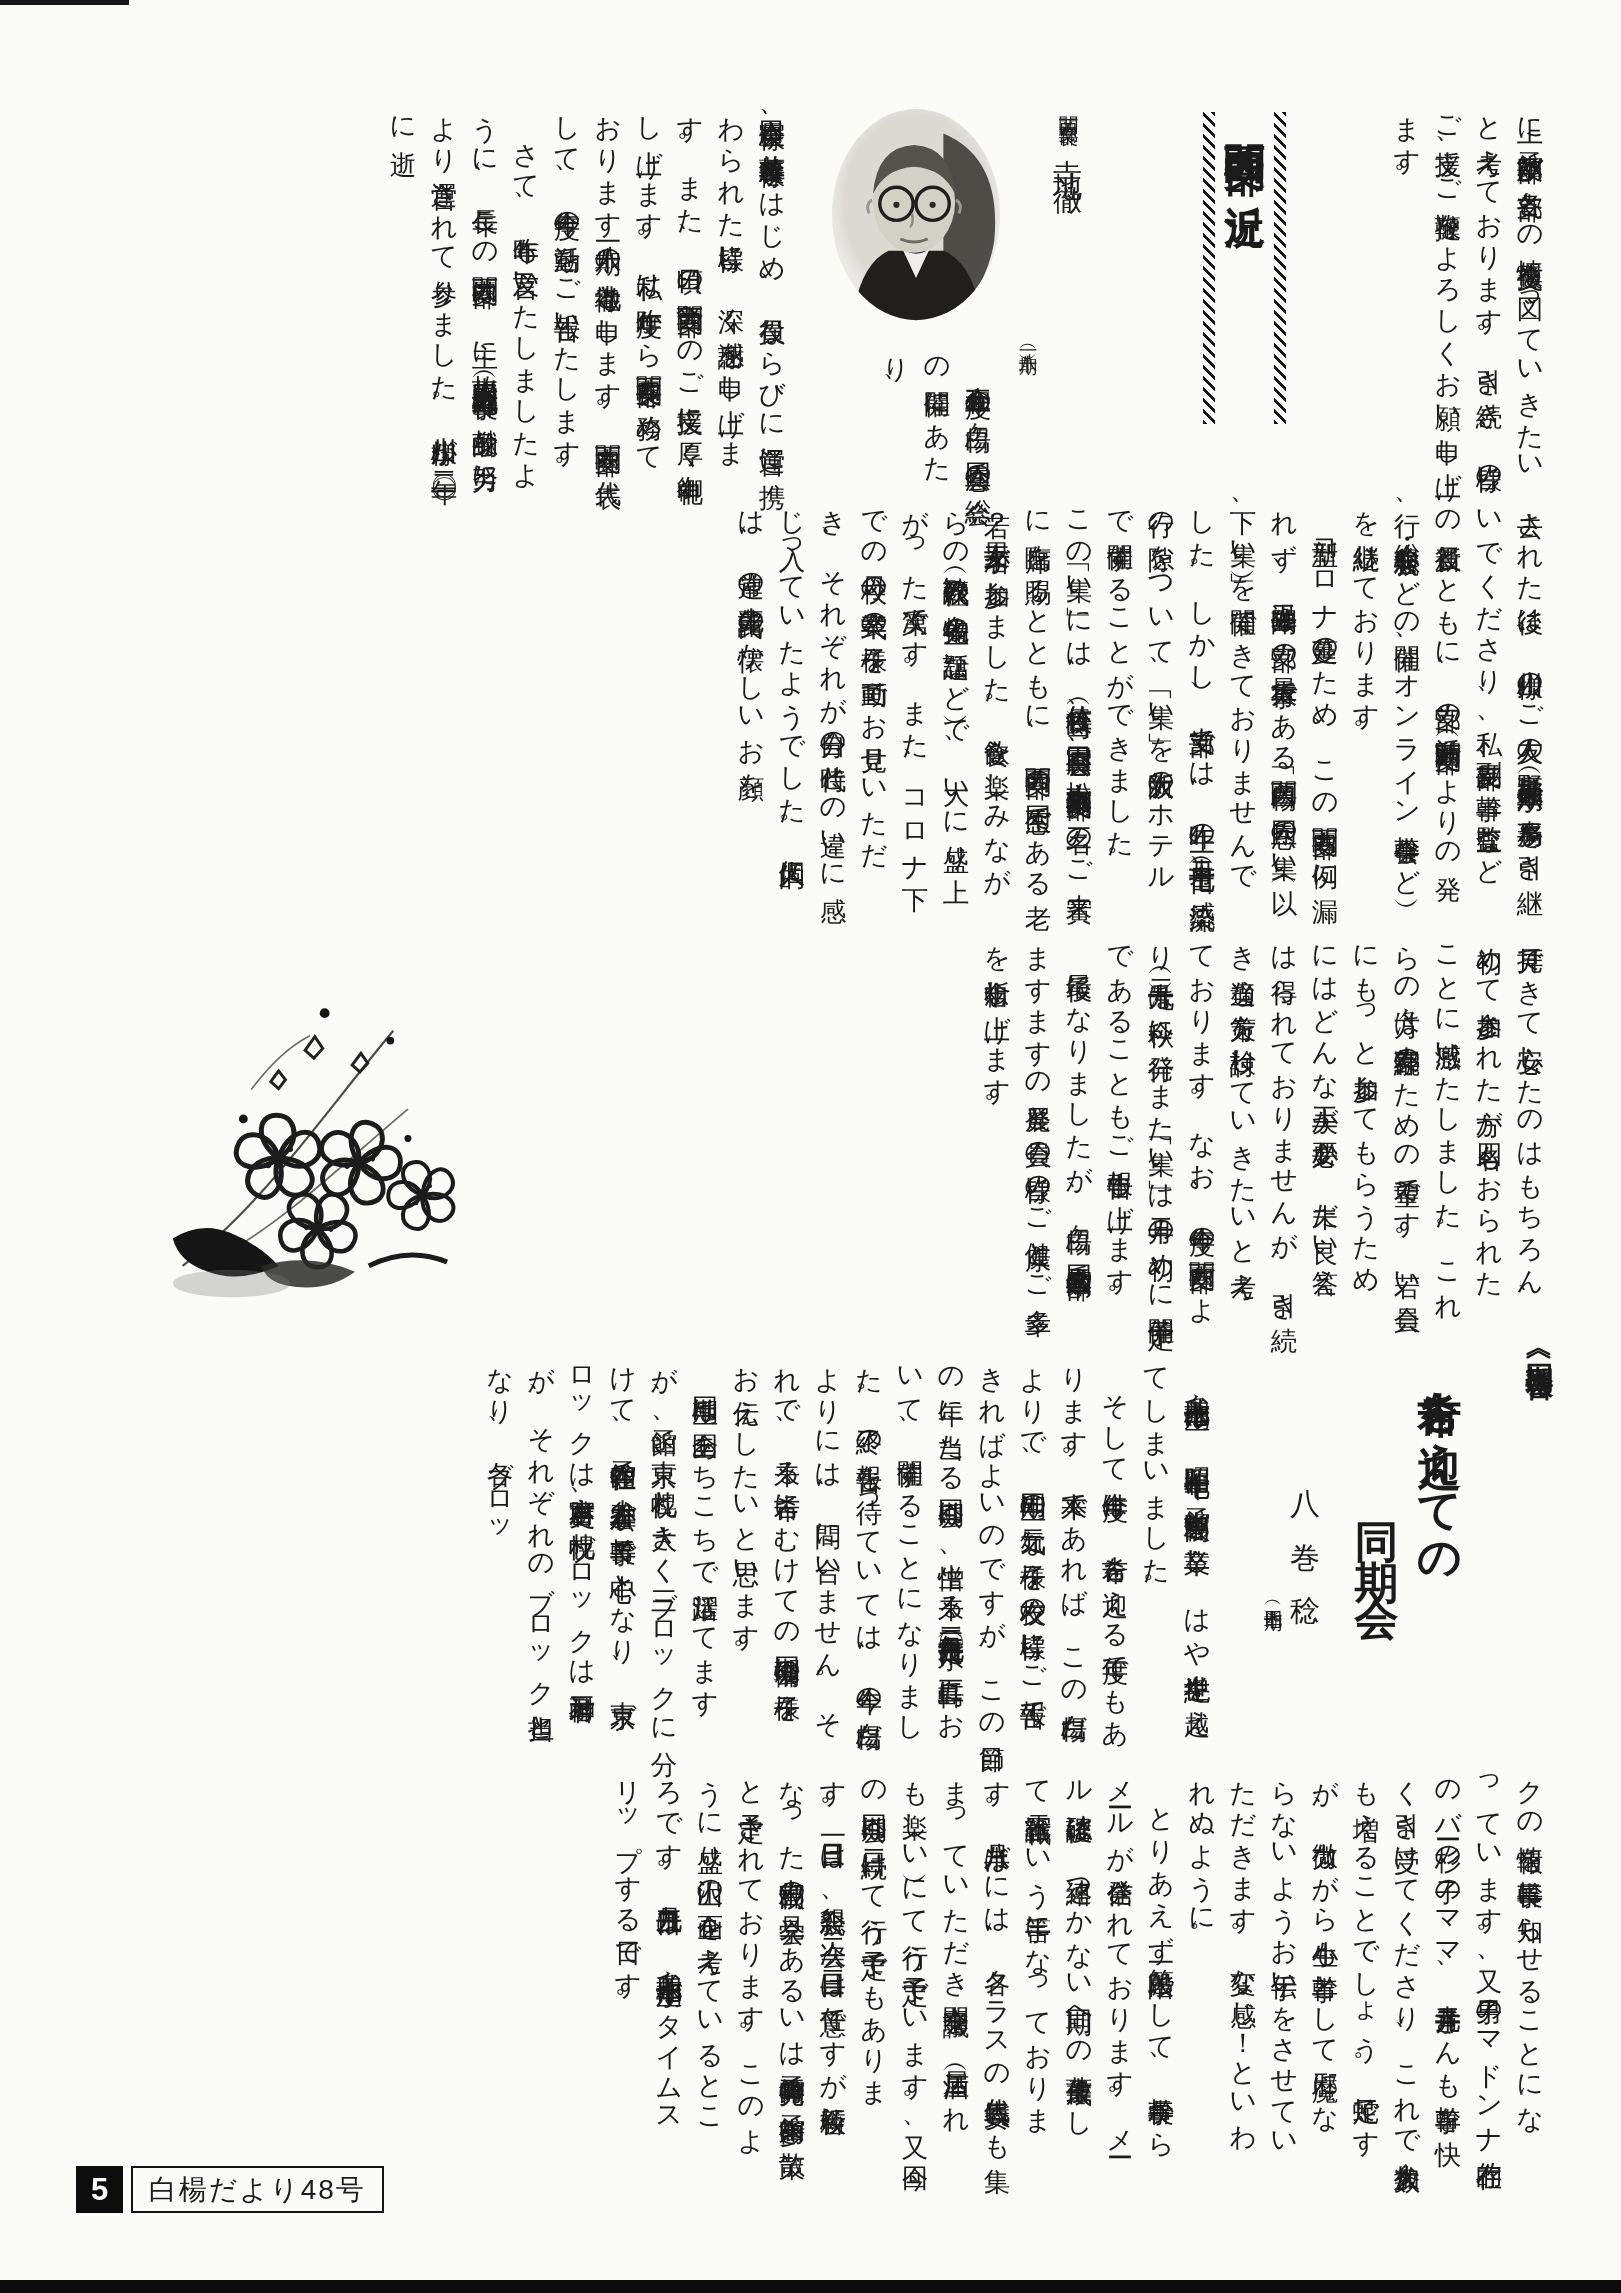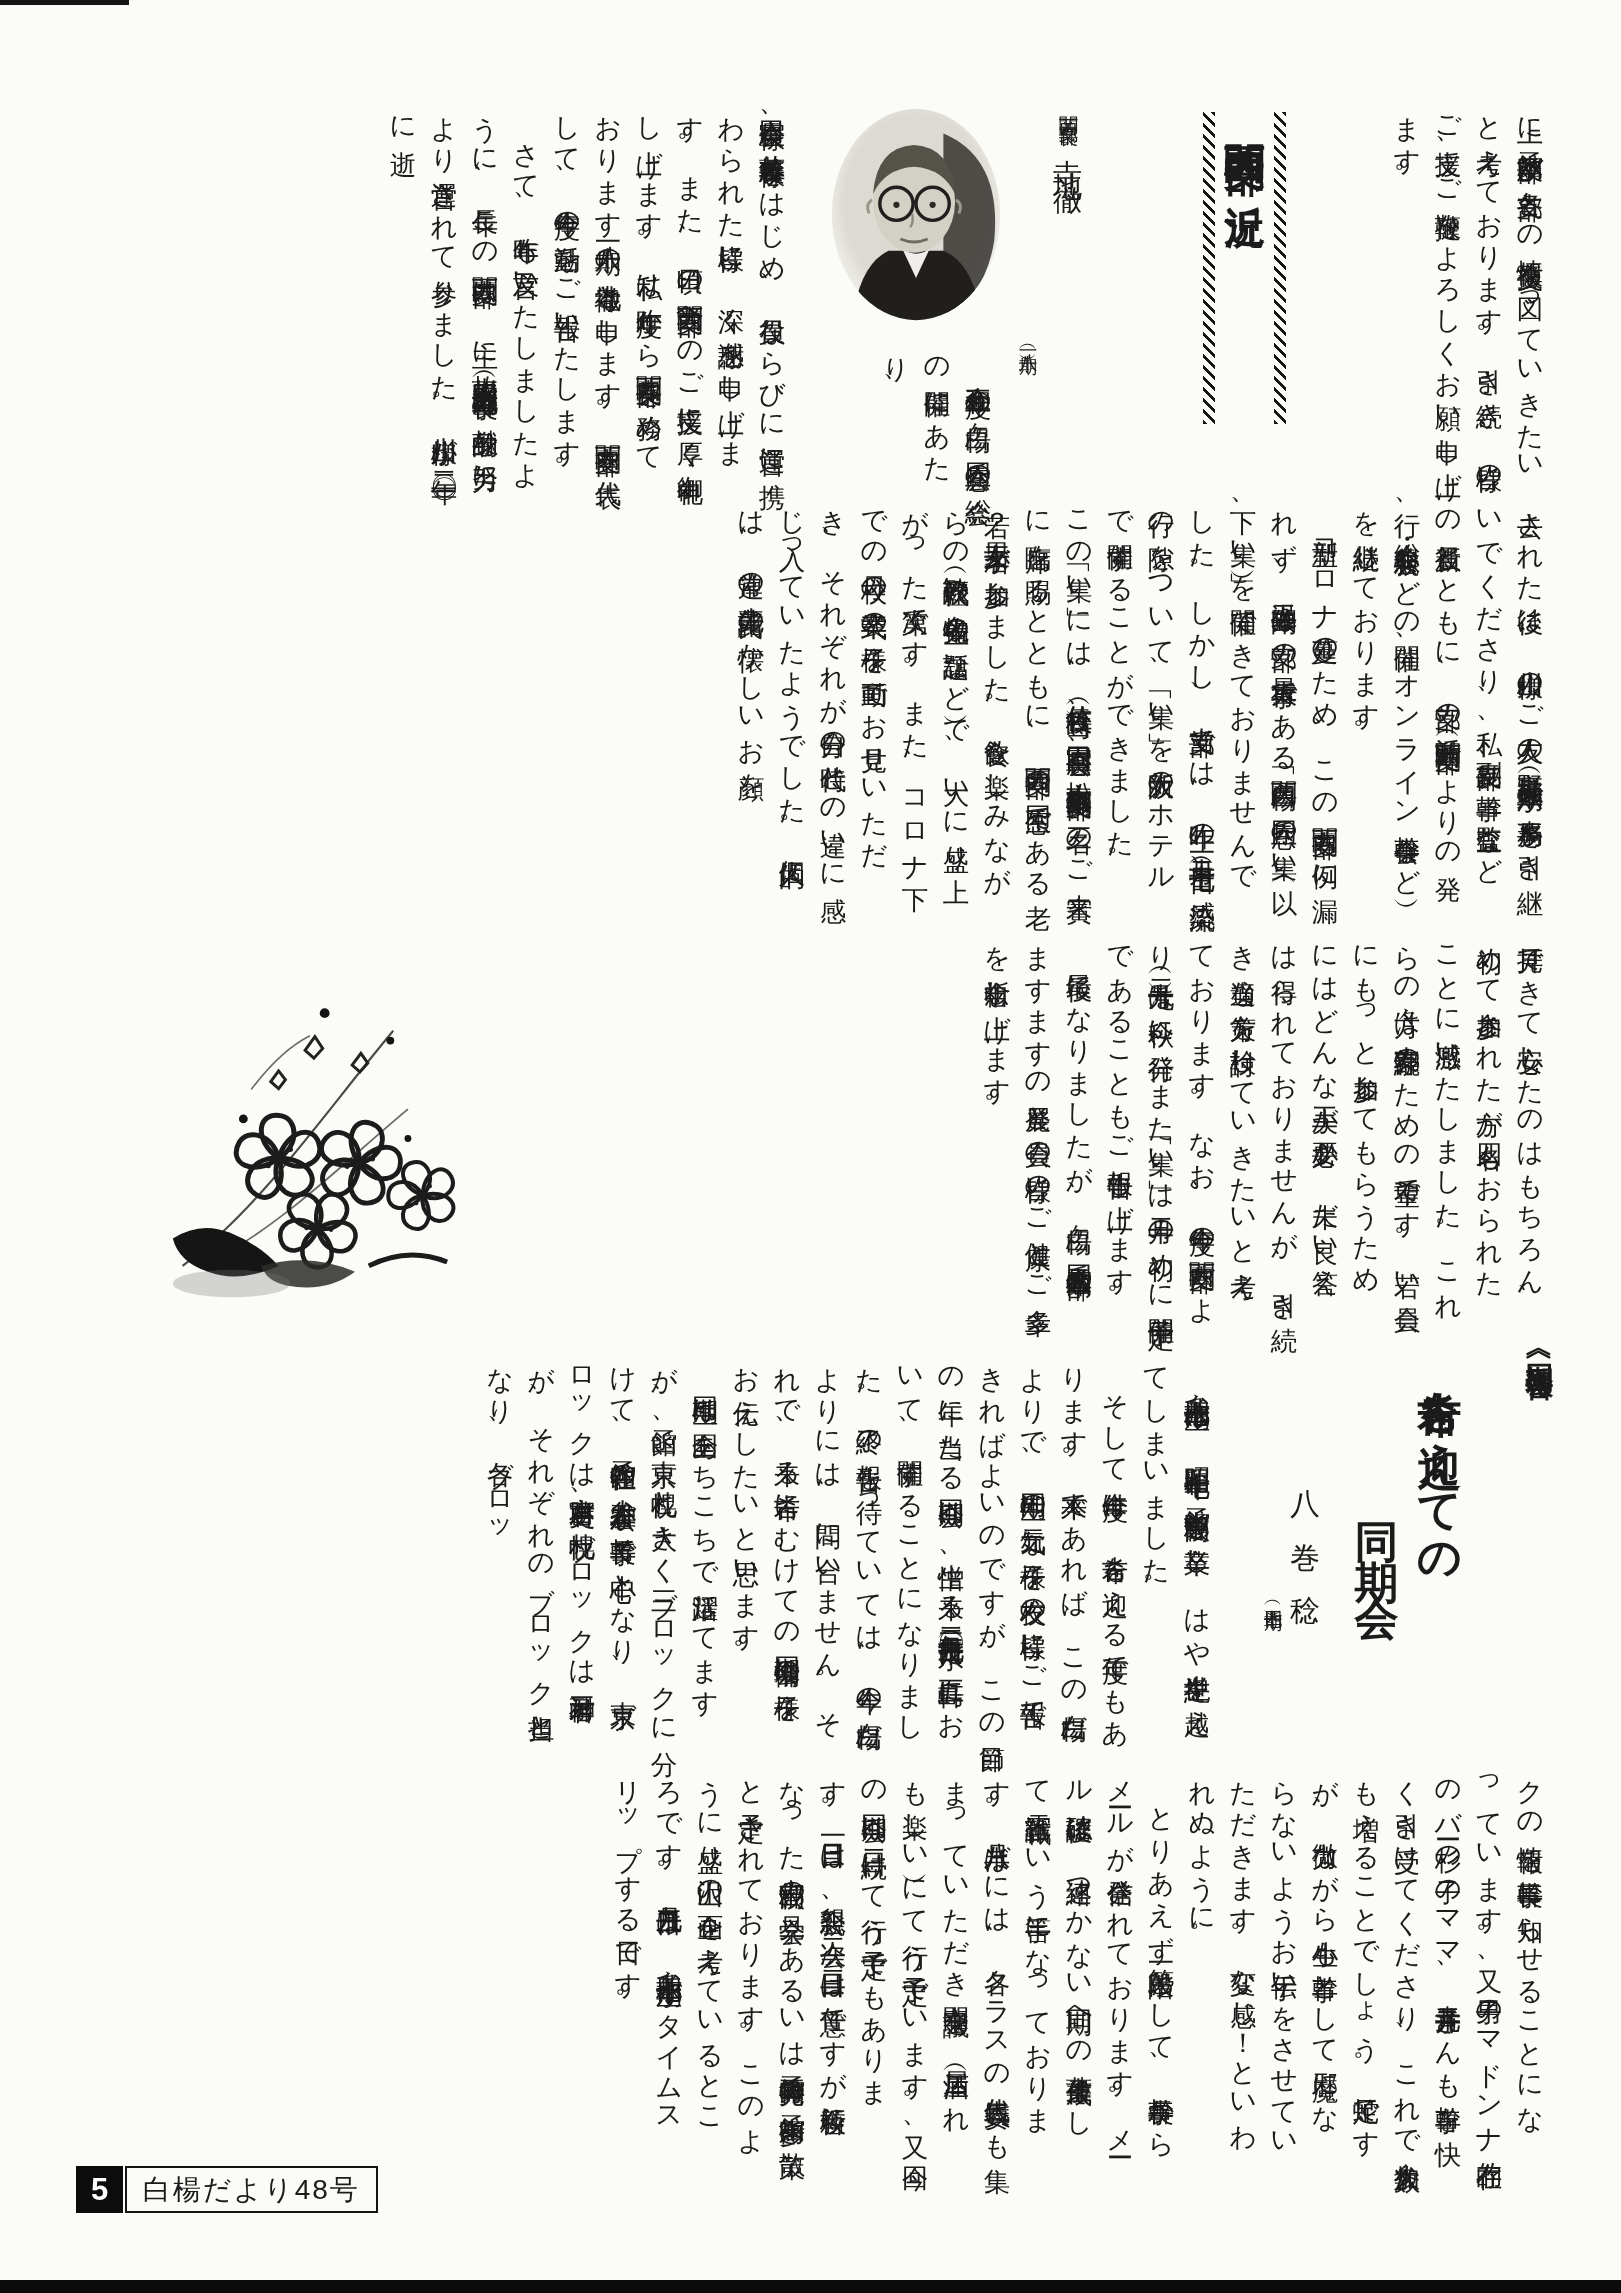--- a/index.html
+++ b/index.html
@@ -41,21 +41,21 @@
   #a2-author-class{top:1594px;right:335px;width:27.4px;height:139px;font-size:18.6px;letter-spacing:1px;}
 
   
   #a2-band4{top:1349px;right:404px;width:1162px;height:388px;}
   #a2-band5{top:1762px;right:71px;width:1364px;height:388px;}
 
   
   #footer{top:2166px;left:76px;height:47px;display:flex;flex-direction:row;align-items:stretch;}
   #footer .f-num{width:47px;background:#0c0c0c;color:#fff;display:flex;align-items:center;justify-content:center;
      font-family:"Liberation Sans",sans-serif;font-weight:700;font-size:31px;}
-  #footer .f-issue{border:2.9px solid #141414;margin-left:2px;display:flex;align-items:center;padding:0 15.7px;
+  #footer .f-issue{border:2.9px solid #141414;margin-left:8px;display:flex;align-items:center;padding:0 15.7px;
      font-family:"Liberation Sans",sans-serif;font-size:28px;letter-spacing:2px;background:#fbfbf8;}
   #bottom-bar{top:2280px;left:0;width:1621px;height:13.7px;background:#0b0b0b;}
   #top-artifact{top:0;left:0;width:129px;height:4.9px;background:#161616;}
 </style>
 </head>
 <body>
 
 <div class="page">
 
   <div id="top-artifact" class="abs"></div>

